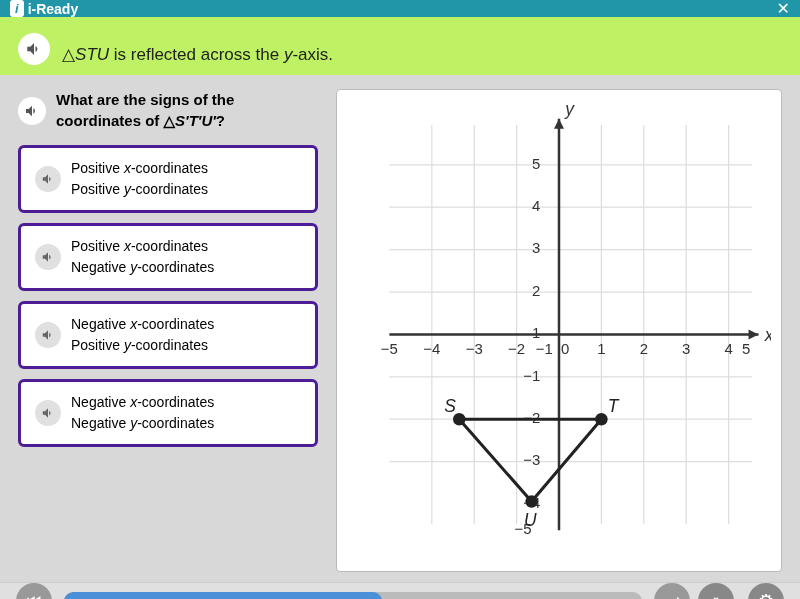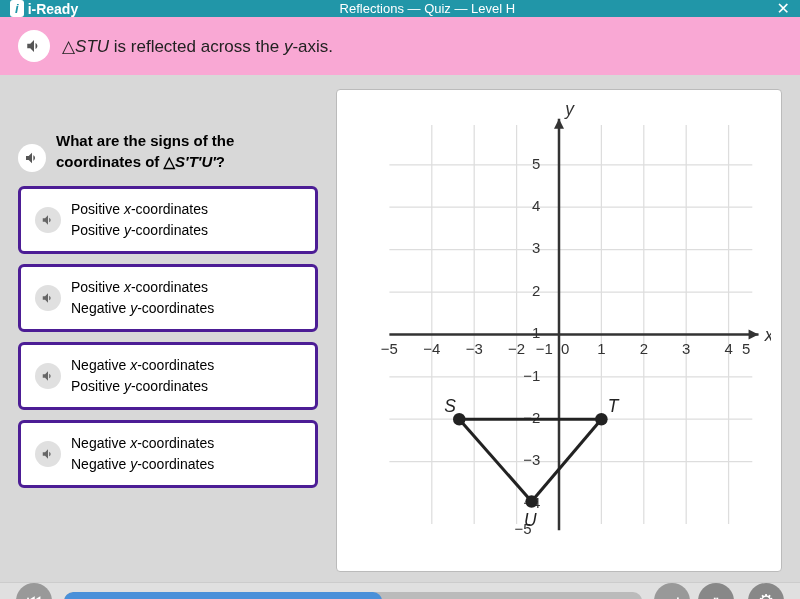--- a/index.html
+++ b/index.html
@@ -50,24 +50,24 @@
       font-size: 13px;
     }
     .close-btn {
       cursor: pointer;
       font-size: 16px;
       line-height: 1;
     }
 
     
     .instruction-bar {
-      background: #f9a8d4;
+      background: #bef264;
       padding: 10px 18px;
       display: flex;
-      align-items: center;
+      align-items: flex-end;
       gap: 12px;
       font-size: 18px;
       color: #222;
       min-height: 58px;
     }
     .speaker-btn {
       width: 32px;
       height: 32px;
       background: white;
       border-radius: 50%;
@@ -99,24 +99,23 @@
     
     .left-panel {
       display: flex;
       flex-direction: column;
       width: 300px;
       flex-shrink: 0;
       gap: 0;
     }
     .question-header {
       display: flex;
-      align-items: flex-end;
+      align-items: center;
       gap: 10px;
       margin-bottom: 14px;
-      margin-top: 41px;
     }
     .question-text {
       font-family: Arial, sans-serif;
       font-size: 15px;
       font-weight: bold;
       line-height: 1.4;
     }
     .options-list {
       display: flex;
       flex-direction: column;
@@ -233,21 +232,20 @@
     }
   </style>
 </head>
 <body>
 
 <div class="title-bar">
   <div class="title-bar-left iready-logo">
     <span class="logo-i">i</span>
     <span>i-Ready</span>
   </div>
-  <div class="title-bar-center">Reflections — Quiz — Level H</div>
   <div class="close-btn">✕</div>
 </div>
 
 <div class="instruction-bar">
   <div class="speaker-btn">
     <svg class="speaker-icon-svg" viewBox="0 0 24 24" fill="#555">
       <path d="M3 9v6h4l5 5V4L7 9H3zm13.5 3c0-1.77-1.02-3.29-2.5-4.03v8.05c1.48-.73 2.5-2.25 2.5-4.02z"></path>
     </svg>
   </div>
   <div class="instruction-text">

